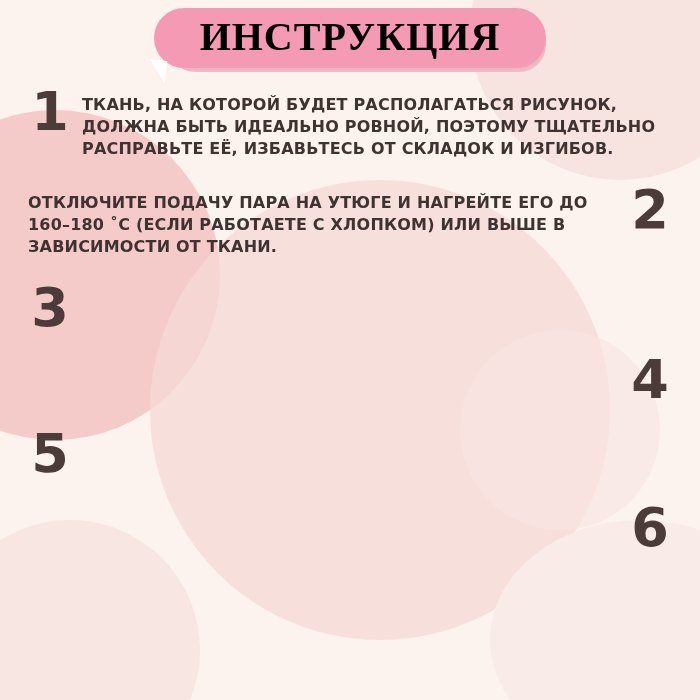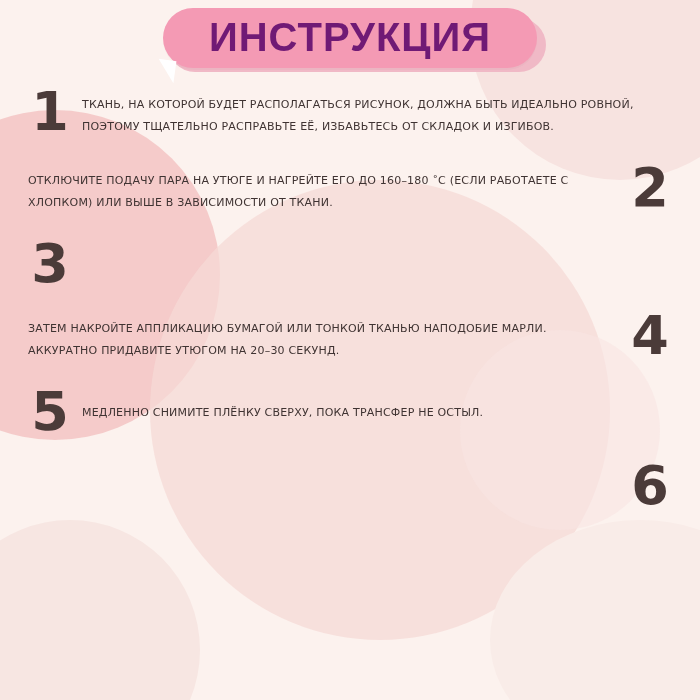--- a/index.html
+++ b/index.html
@@ -93,25 +93,25 @@
     border-radius: 30px;
   }
   .ribbon {
     position: relative;
     background: #f49ab4;
     border-radius: 32px;
     padding: 9px 46px 11px 46px;
     box-shadow: 0 2px 0 rgba(0,0,0,0.02);
   }
   .ribbon-title {
-    font-family: Liberation Sans, sans-serif;
+    font-family: Liberation Serif, serif;
     font-weight: bold;
     font-size: 40px;
     letter-spacing: 1px;
-    color: #701a75;
+    color: #000000;
     line-height: 1;
     text-transform: uppercase;
     text-align: right;
   }
   
   .ribbon-notch {
     position: absolute;
     left: -6px;
     bottom: -14px;
     width: 0;
@@ -145,22 +145,22 @@
     color: #4b3b39;
     flex: 0 0 auto;
     width: 44px;
     text-align: center;
   }
   .step.left .num { margin-right: 10px; }
   .step.right .num { margin-left: 10px; }
 
   .text {
     font-family: "DejaVu Sans", sans-serif;
-    font-weight: normal;
-    font-size: 11px;
+    font-weight: bold;
+    font-size: 16px;
     line-height: 22px;
     color: #3f3332;
     letter-spacing: .2px;
     text-transform: uppercase;
     flex: 1 1 auto;
     padding-top: 6px;
   }
   .step.left .text { text-align: left; }
   .step.right .text { text-align: left; }
 
@@ -205,26 +205,24 @@
       <div class="num">2</div>
       <div class="text">ОТКЛЮЧИТЕ ПОДАЧУ ПАРА НА УТЮГЕ И НАГРЕЙТЕ ЕГО ДО 160–180 ˚С (ЕСЛИ РАБОТАЕТЕ С ХЛОПКОМ) ИЛИ ВЫШЕ В ЗАВИСИМОСТИ ОТ ТКАНИ.</div>
     </div>
 
     <div class="step left s3 single-line">
       <div class="num">3</div>
     </div>
 
     <div class="step right s4">
       <div class="num">4</div>
-      <div class="text">ЗАТЕМ НАКРОЙТЕ АППЛИКАЦИЮ БУМАГОЙ ИЛИ ТОНКОЙ ТКАНЬЮ НАПОДОБИЕ МАРЛИ. АККУРАТНО ПРИДАВИТЕ УТЮГОМ НА 20–30 СЕКУНД.</div>
     </div>
 
     <div class="step left s5 single-line">
       <div class="num">5</div>
-      <div class="text">МЕДЛЕННО СНИМИТЕ ПЛЁНКУ СВЕРХУ, ПОКА ТРАНСФЕР НЕ ОСТЫЛ.</div>
     </div>
 
     <div class="step right s6">
       <div class="num">6</div>
     </div>
 
   </div>
 </div>
 
 </body></html>

